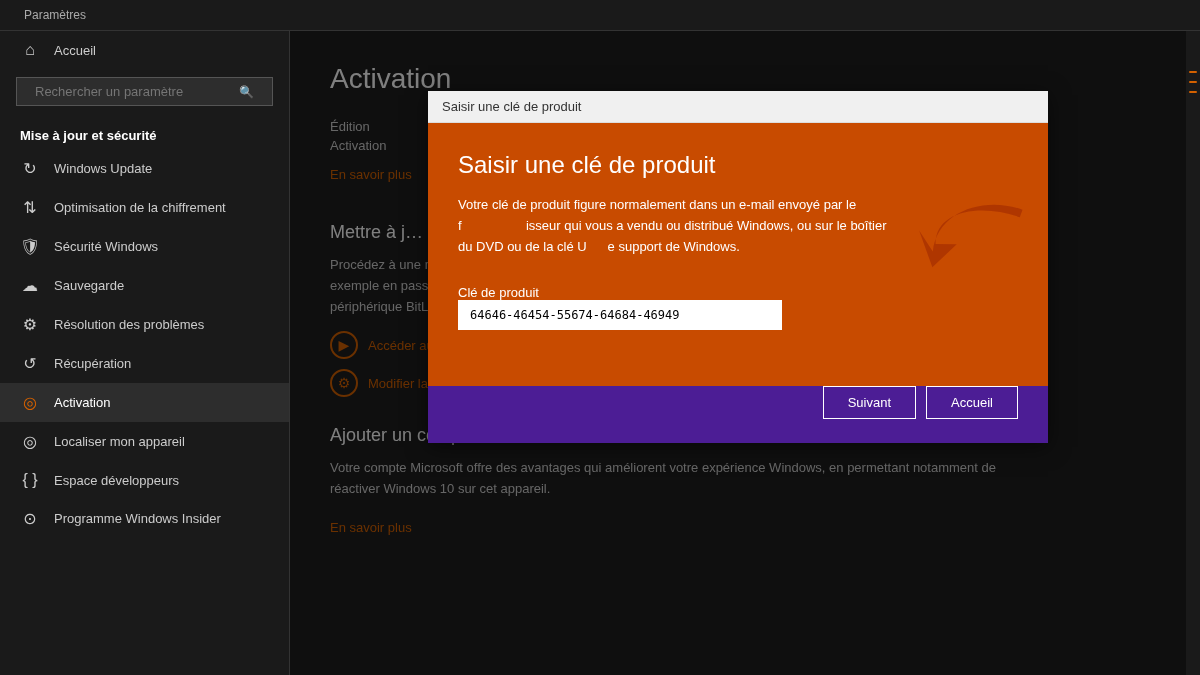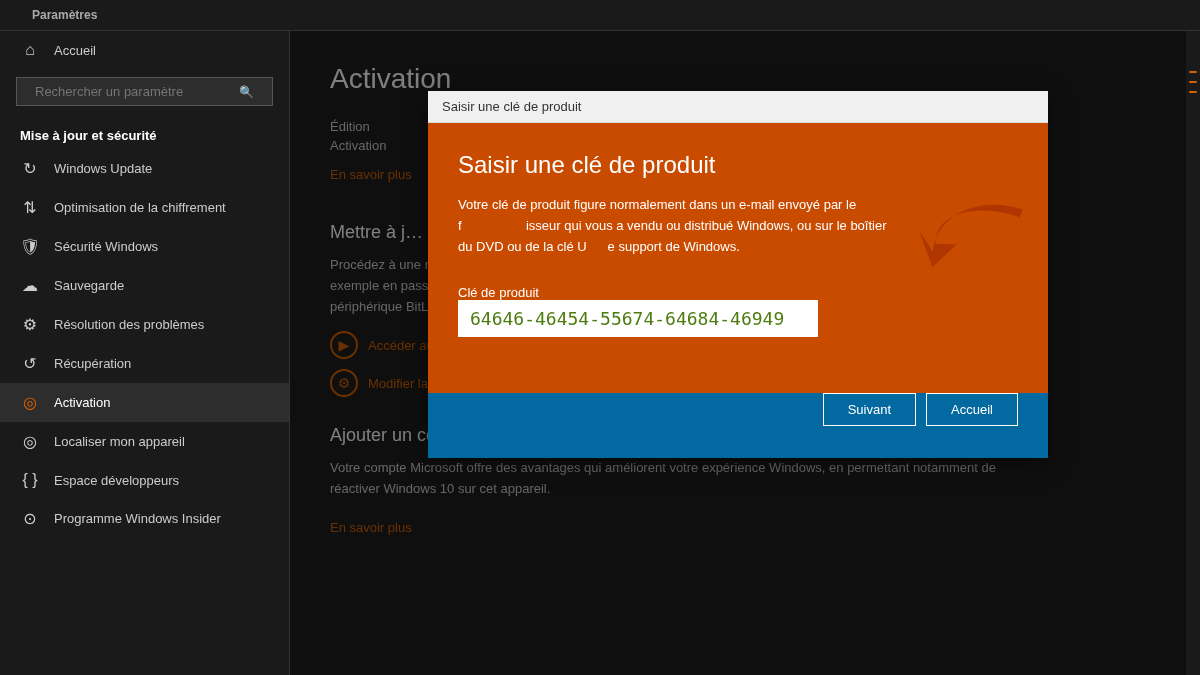--- a/index.html
+++ b/index.html
@@ -10,25 +10,24 @@
       width: 1200px;
       height: 675px;
       overflow: hidden;
       display: flex;
       flex-direction: column;
     }
 
     
     .top-bar {
       background: #1a1a1a;
-      padding: 8px 32px;
+      padding: 8px 24px;
       font-size: 12px;
       color: #aaa;
       border-bottom: 1px solid #333;
-      font-weight: bold;
     }
 
     .main-layout {
       display: flex;
       flex: 1;
       overflow: hidden;
     }
 
     
     .sidebar {
@@ -275,32 +274,32 @@
       align-items: center;
       gap: 10px;
       margin-bottom: 28px;
     }
 
     .modal-input {
       background: #fff;
       border: none;
       outline: none;
       padding: 8px 12px;
-      font-size: 18px;
-      color: #4d7c0f;
-      width: 360px;
+      font-size: 12px;
+      color: #000000;
+      width: 324px;
       font-family: 'Consolas', monospace;
     }
 
     .modal-footer {
       display: flex;
       justify-content: flex-end;
       gap: 10px;
-      background: #0369a1;
-      padding-bottom: 32px;
+      background: #4c1d95;
+      padding-bottom: 24px;
       padding-right: 30px;
     }
 
     .btn-outline-white {
       background: transparent;
       border: 1px solid #fff;
       color: #fff;
       padding: 8px 24px;
       font-size: 13px;
       cursor: pointer;

